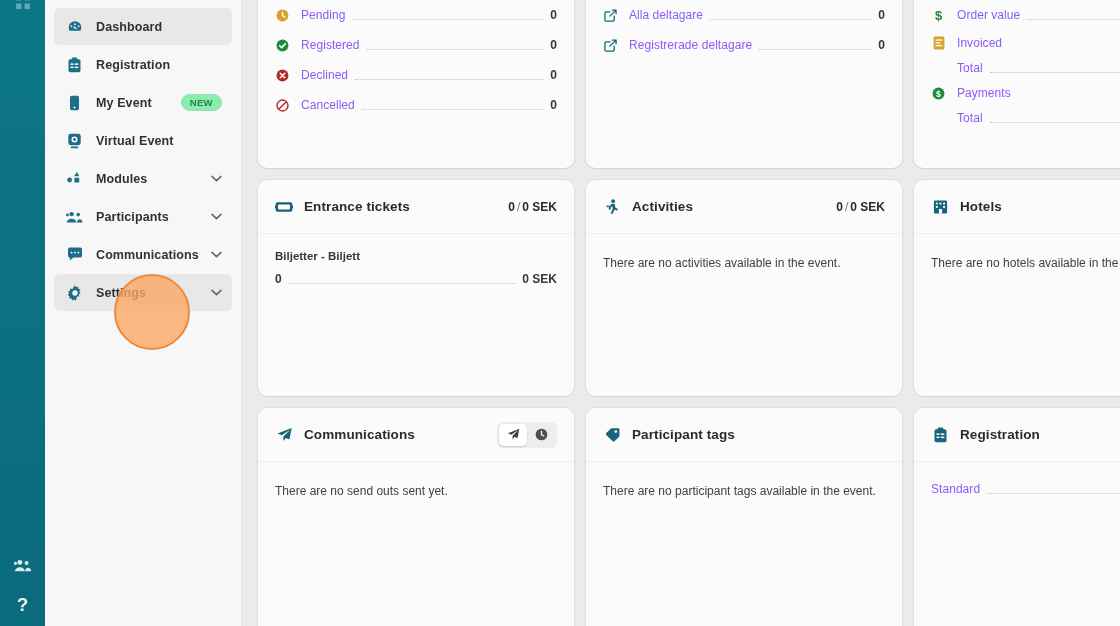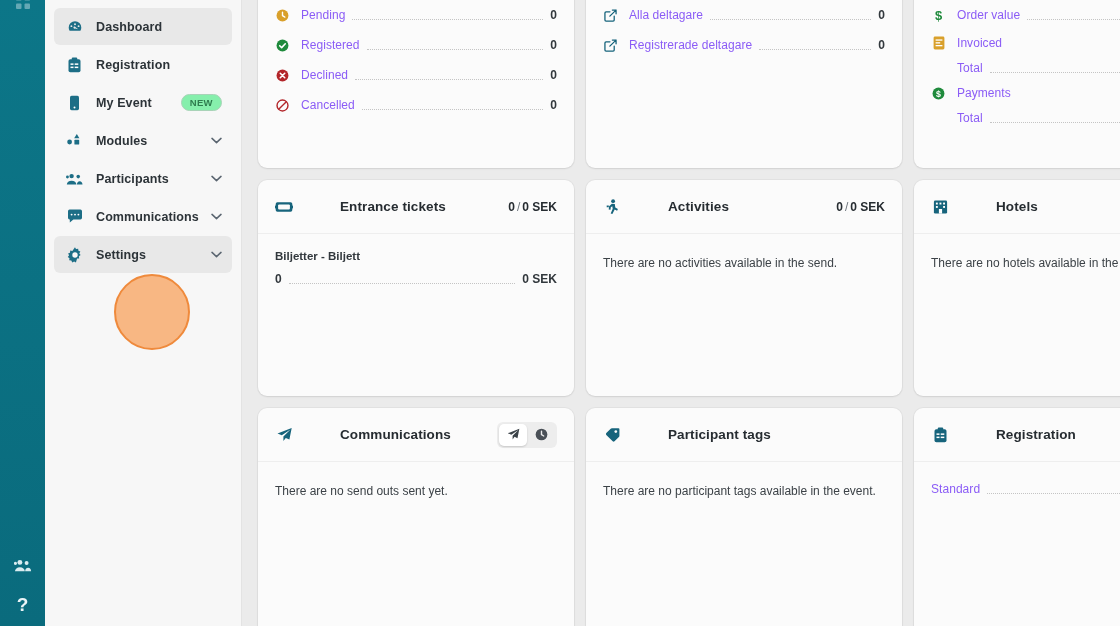--- a/index.html
+++ b/index.html
@@ -107,21 +107,20 @@
   }
   .card.r1 { height: 182px; }
   .card.r2 { height: 216px; }
   .card.r3 { height: 228px; }
 
   .card-head {
     display: flex; align-items: center;
     height: 54px; flex: 0 0 54px;
     padding: 16px 17px;
     border-bottom: 1px solid #eeeeee;
-    gap: 36px;
   }
   .card-head-ico {
     display: flex; align-items: center; justify-content: center;
     color: #17647c; margin-right: 11px; width: 18px; flex: 0 0 18px;
   }
   .card-title {
     font-size: 13.5px; font-weight: bold; color: #262c31;
     letter-spacing: .1px; flex: 1 1 auto; white-space: nowrap;
   }
   .card-amount {
@@ -235,20 +234,31 @@
       <span class="nav-ico">
         <svg width="11" height="16" viewBox="0 0 10 16" fill="#1d6e86">
           <rect x=".5" y=".8" width="9" height="14.4" rx="1.6"></rect>
           <circle cx="5" cy="12.6" r="1" fill="#fff"></circle>
         </svg>
       </span>
       <span class="nav-label">My Event</span>
       <span class="nav-badge">NEW</span>
     </div>
 
+    <div class="nav-item">
+      <span class="nav-ico">
+        <svg width="15" height="16" viewBox="0 0 14 16" fill="#1d6e86">
+          <rect x=".8" y=".8" width="12.4" height="11.4" rx="2.4"></rect>
+          <circle cx="7" cy="6.5" r="3" fill="#fff"></circle>
+          <circle cx="7" cy="6.5" r="1.4" fill="#1d6e86"></circle>
+          <rect x="3.2" y="13.4" width="7.6" height="1.9" rx=".9"></rect>
+        </svg>
+      </span>
+      <span class="nav-label">Virtual Event</span>
+    </div>
 
     <div class="nav-item">
       <span class="nav-ico">
         <svg width="16" height="15" viewBox="0 0 16 15" fill="#1d6e86">
           <circle cx="2.6" cy="9" r="2.4"></circle>
           <rect x="7.4" y="6.8" width="4.8" height="4.8" rx=".7"></rect>
           <path d="M9.8 1.1l2.6 4.2H7.2z"></path>
         </svg>
       </span>
       <span class="nav-label">Modules</span>
@@ -471,21 +481,21 @@
               <path d="M6.4 4.8 3.6 7.2l-.4 3.4 1.8.2.3-2.5 1.5-1.1.4 2.6-2 4.6 1.7.7 2.3-4.7 2.4 1.3.8-1.6-2.6-1.6-.5-3.4z"></path>
               <path d="M1.2 6.6h2.1v1.6H1.2z"></path>
             </svg>
           </span>
           <span class="card-title">Activities</span>
           <span class="card-amount">
             <span>0</span><span class="sep">/</span><span>0 SEK</span>
           </span>
         </div>
         <div class="card-body">
-          <div class="empty">There are no activities available in the send.</div>
+          <div class="empty">There are no activities available in the event.</div>
         </div>
       </div>
 
       <div class="card r2">
         <div class="card-head">
           <span class="card-head-ico">
             <svg width="17" height="16" viewBox="0 0 16 16" fill="#17647c">
               <rect x="1.4" y="1.6" width="13.2" height="13" rx="1.3"></rect>
               <rect x="3.4" y="3.6" width="1.9" height="1.9" fill="#fff"></rect>
               <rect x="7" y="3.6" width="1.9" height="1.9" fill="#fff"></rect>

